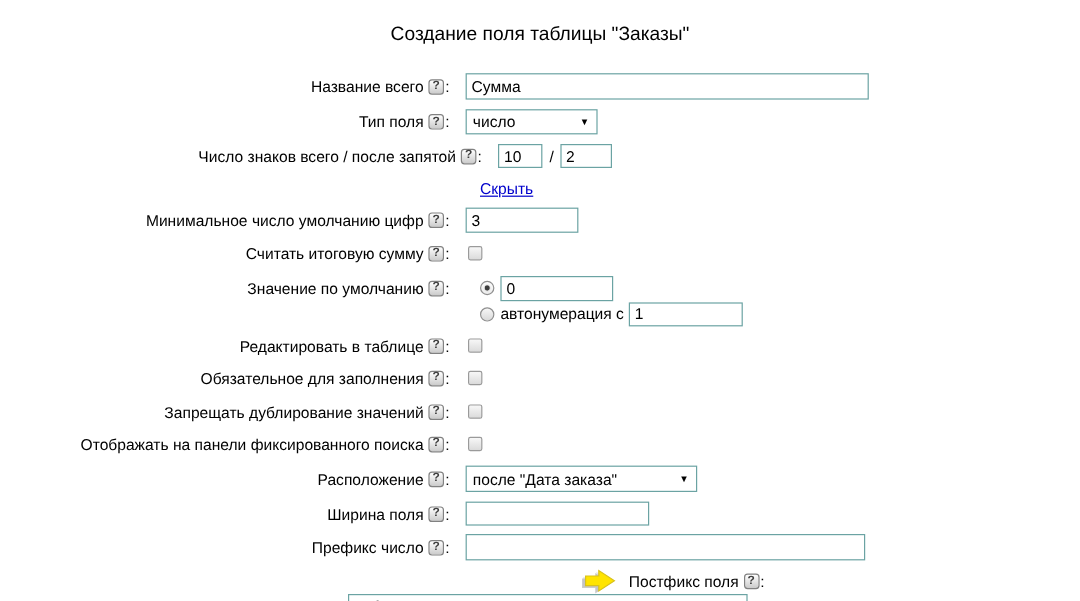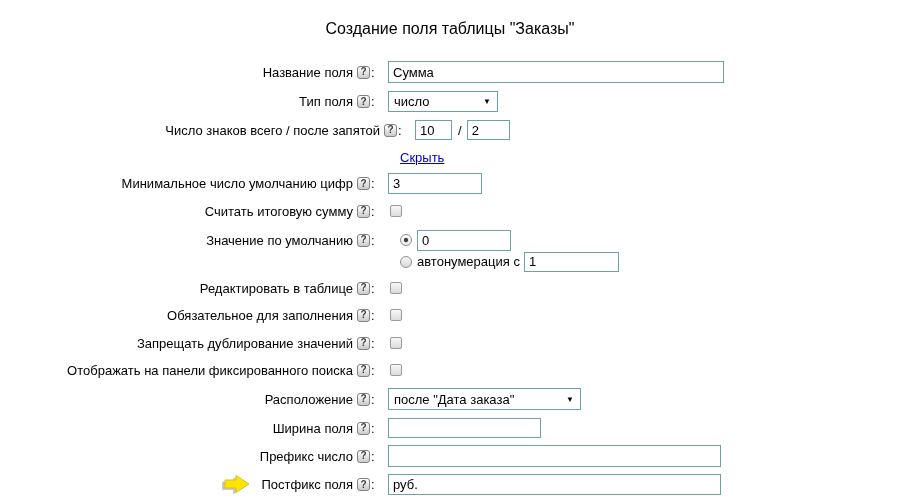--- a/index.html
+++ b/index.html
@@ -80,32 +80,32 @@
   .r5{margin-top:9px;height:16px;}
   .r6{margin-top:10px;align-items:flex-start;}
   .r6 .label-cell{height:22px;}
   .r7{margin-top:8px;height:16px;}
   .r8{margin-top:11px;height:16px;}
   .r9{margin-top:12px;height:16px;}
   .r10{margin-top:11px;height:16px;}
   .r11{margin-top:10px;height:22px;}
   .r12{margin-top:8px;height:20px;}
   .r13{margin-top:7px;height:22px;}
-  .r14{margin-top:7px;height:21px;}
+  .r14{margin-top:7px;height:21px;flex-direction:column;}
 </style>
 </head>
 <body>
 
 <h1 class="page-title">Создание поля таблицы "Заказы"</h1>
 
 <div class="form-area">
 
   <div class="row r0">
     <div class="label-cell">
-      <span class="lbl">Название поля</span>
+      <span class="lbl">Название всего</span>
       <span class="qicon">?</span>
       <span class="colon">:</span>
     </div>
     <div class="control">
       <input type="text" class="txt h22 w-name" value="Сумма" style="">
     </div>
   </div>
 
   <div class="row r1">
     <div class="label-cell">

